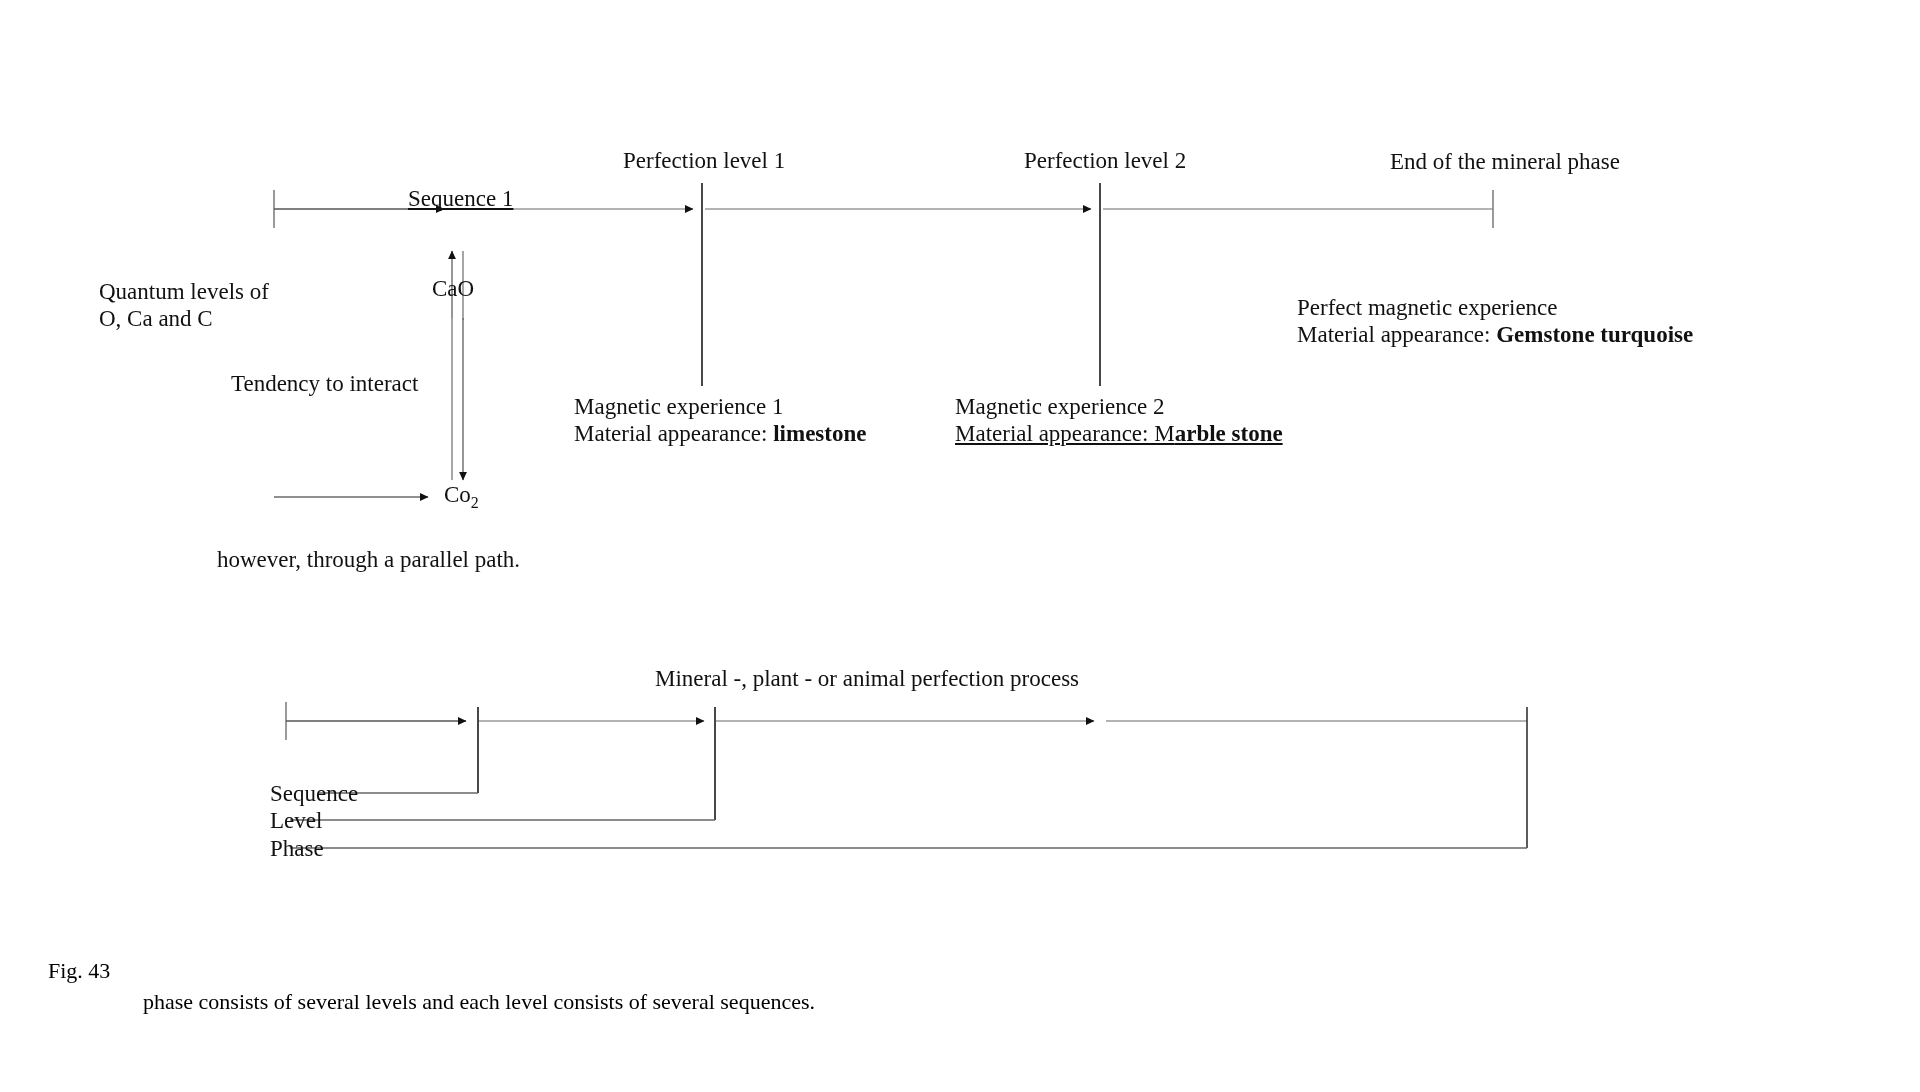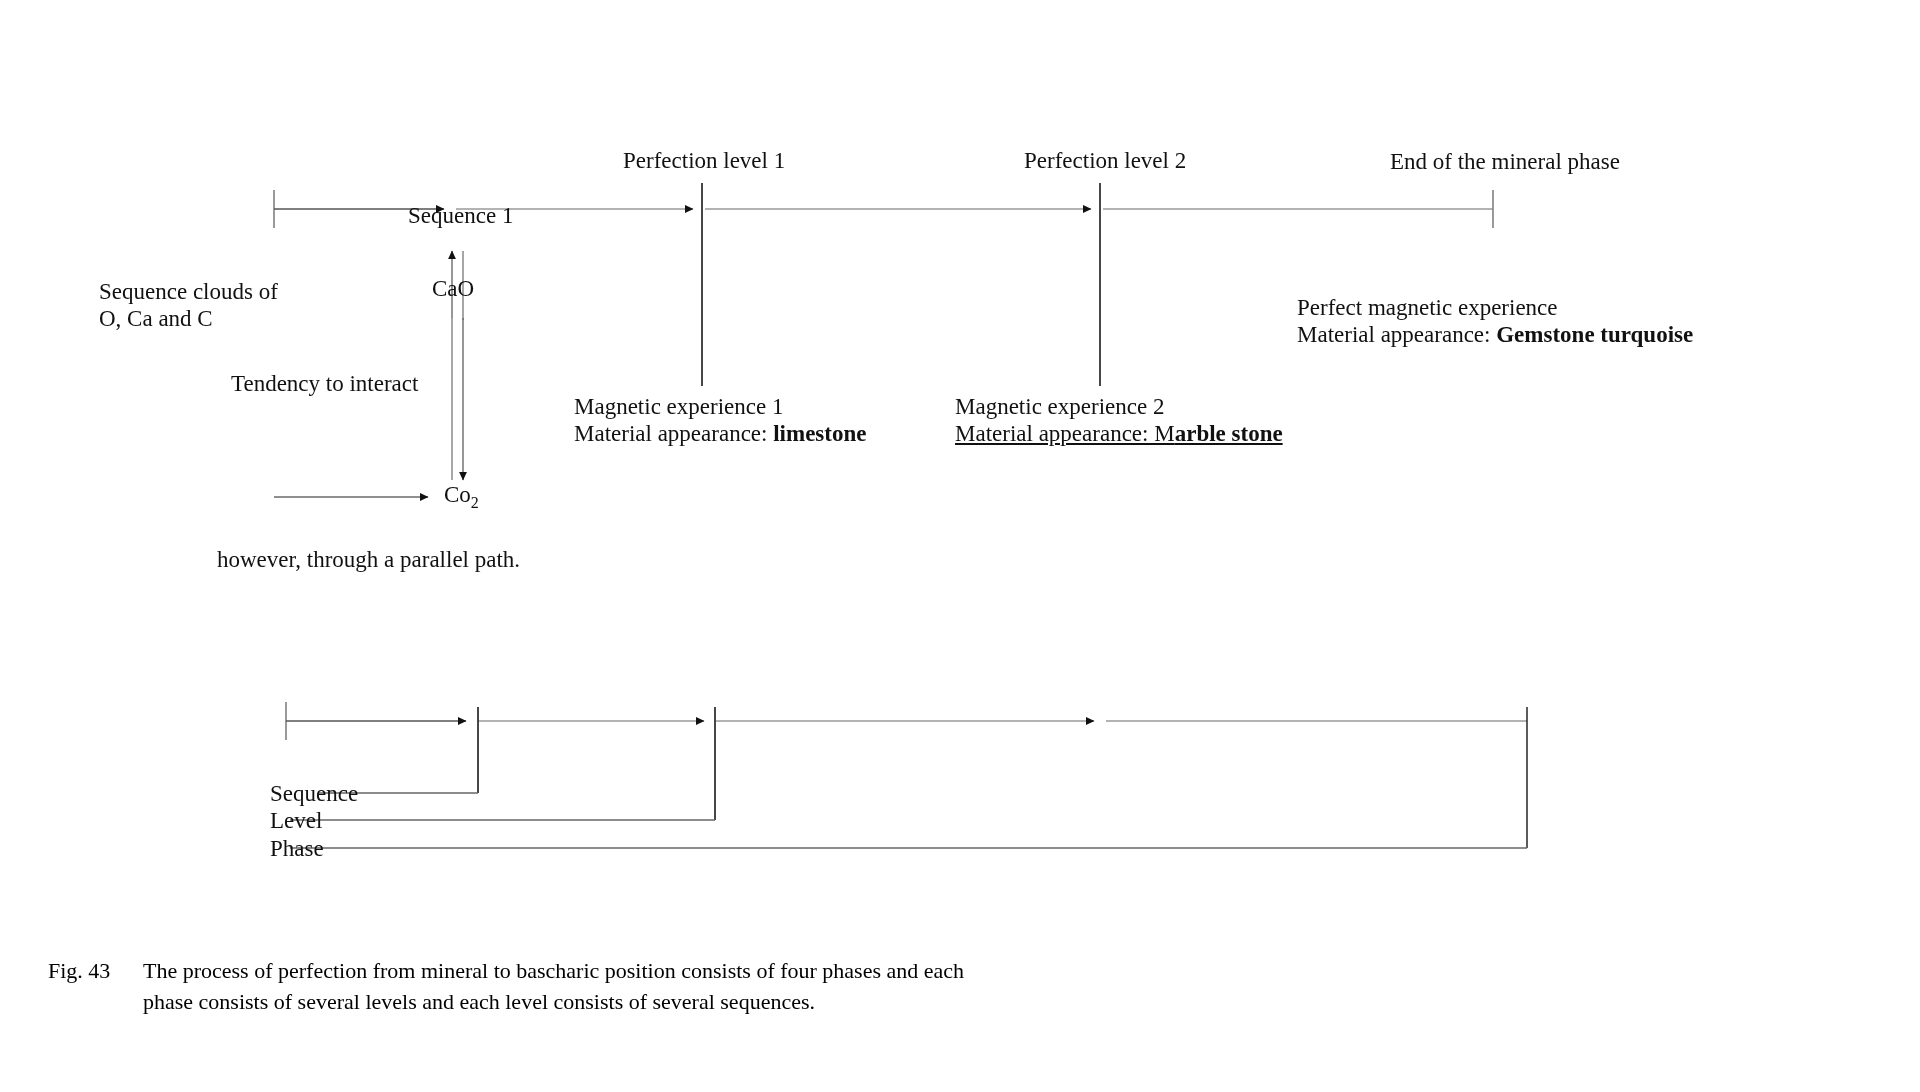--- a/index.html
+++ b/index.html
@@ -104,44 +104,44 @@
       <line x1="290" y1="848" x2="1527" y2="848" stroke="#666666" stroke-width="1.4"></line>
     </g>
   </svg>
 
   <div class="lbl nowrap" style="left:623px; top:147px;">Perfection level 1</div>
 
   <div class="lbl nowrap" style="left:1024px; top:147px;">Perfection level 2</div>
 
   <div class="lbl nowrap" style="left:1390px; top:148px;">End of the mineral phase</div>
 
-  <div class="lbl nowrap" style="left:408px; top:202px;">Sequence 1</div>
+  <div class="lbl nowrap" style="left:408px; top:185px;text-decoration:underline;">Sequence 1</div>
 
-  <div class="lbl nowrap" style="left:99px; top:278px;">Sequence clouds of</div>
+  <div class="lbl nowrap" style="left:99px; top:278px;">Quantum levels of</div>
   <div class="lbl nowrap" style="left:99px; top:305px;">O, Ca and C</div>
 
   <div class="lbl nowrap" style="left:432px; top:275px;">CaO</div>
 
   <div class="lbl nowrap" style="left:444px; top:481px;"><span>Co</span><span class="sub">2</span></div>
 
   <div class="lbl nowrap" style="left:231px; top:370px;">Tendency to interact</div>
 
   <div class="lbl nowrap" style="left:217px; top:546px;">however, through a parallel path.</div>
 
   <div class="lbl nowrap" style="left:574px; top:393px;">Magnetic experience 1</div>
   <div class="lbl nowrap" style="left:574px; top:420px;"><span>Material appearance: </span><span class="bold">limestone</span></div>
 
   <div class="lbl nowrap" style="left:955px; top:393px;">Magnetic experience 2</div>
   <div class="lbl nowrap" style="left:955px; top:420px;text-decoration:underline;"><span> Material appearance: M</span><span class="bold">arble stone</span></div>
 
   <div class="lbl nowrap" style="left:1297px; top:294px;">Perfect magnetic experience</div>
   <div class="lbl nowrap" style="left:1297px; top:321px;"><span>Material appearance: </span><span class="bold">Gemstone turquoise</span></div>
 
+  <div class="lbl nowrap" style="left:655px; top:665px;">Mineral -, plant - or animal perfection process</div>
 
   <div class="lbl nowrap" style="left:270px; top:780px;">Sequence</div>
   <div class="lbl nowrap" style="left:270px; top:807px;">Level</div>
   <div class="lbl nowrap" style="left:270px; top:835px;text-align:center;">Phase</div>
 
   <div class="cap" style="left:48px; top:955px;">Fig. 43</div>
-  <div class="cap" style="left:143px; top:955px;">The process of perfection from mineral to bascharic position consists of four phases and each</div>
   <div class="cap" style="left:143px; top:986px;">phase consists of several levels and each level consists of several sequences.</div>
 
 </div>
 
 </body></html>

